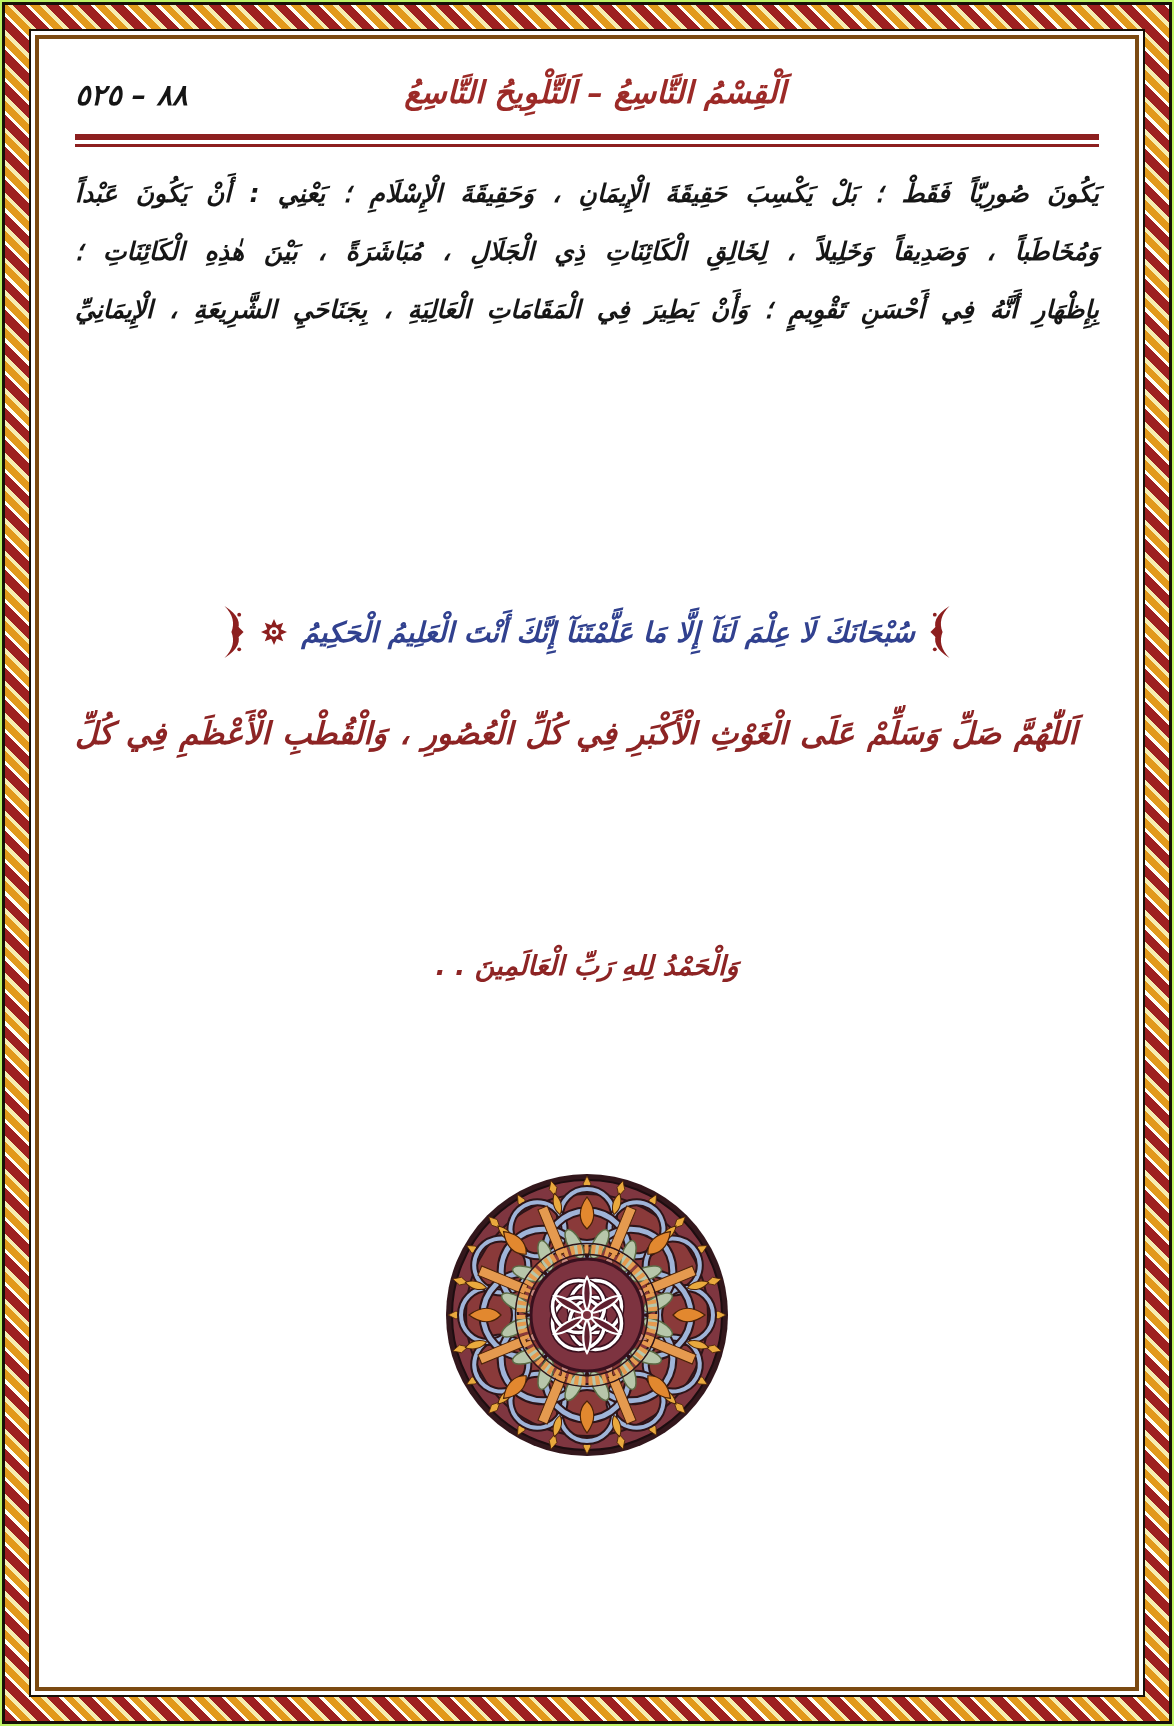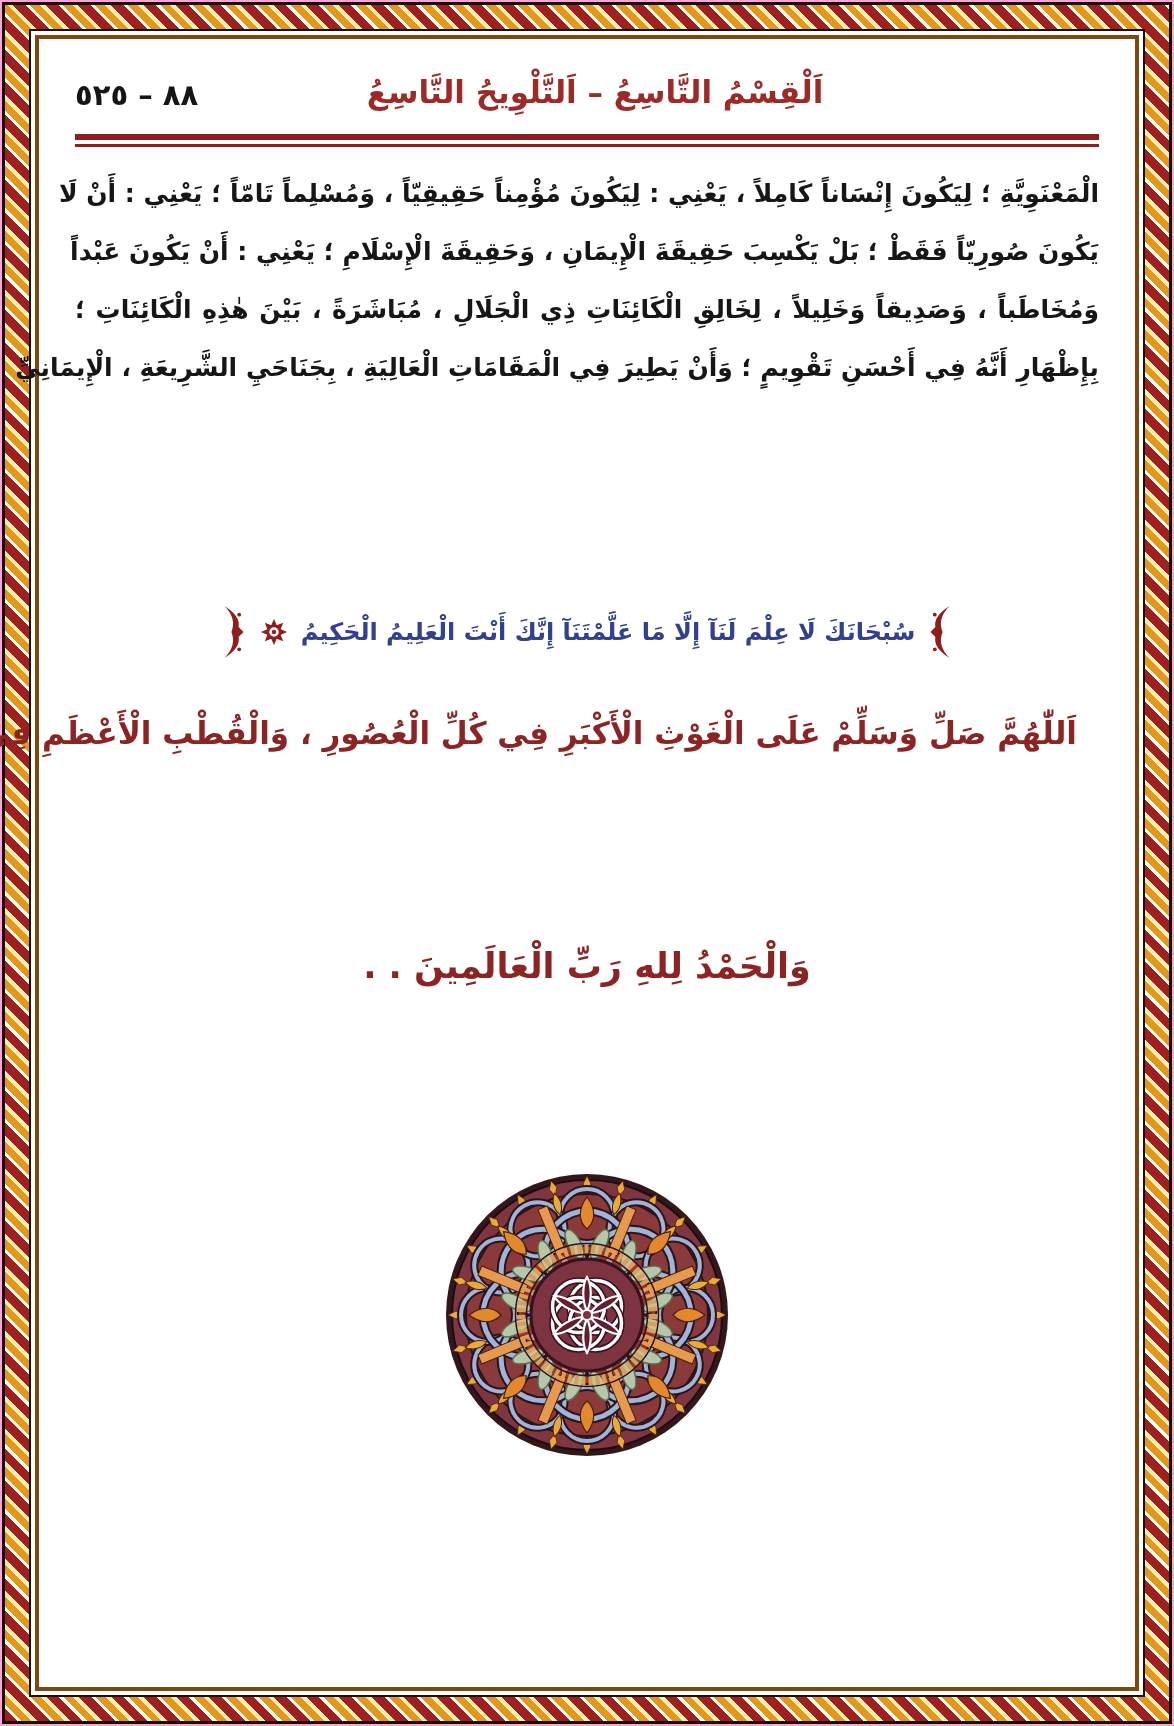--- a/index.html
+++ b/index.html
@@ -1,19 +1,20 @@
 <!DOCTYPE html>
 <html><head>
 <meta charset="utf-8">
 <style>
   * { margin:0; padding:0; box-sizing:border-box; }
   html,body { background:#ffffff; }
   .page-wrap {
-    position:relative; width:1174px; height:1726px; background:#f9a8d4; overflow:hidden;
+    position:relative; width:1174px; height:1726px; background:#bef264; overflow:hidden;
     font-family:"DejaVu Sans", sans-serif;
+    font-style:italic;
   }
   
   .frame-band {
     position:absolute; inset:2px; border:3px solid #171008;
     background: repeating-linear-gradient(45deg,
       #9e2020 0 9px, #fffef2 9px 12px, #e2991b 12px 19px, #f6edb0 19px 23px);
   }
   .frame-whitegap { position:absolute; inset:29px; border:2px solid #171008; background:#fff; }
   .frame-brownline { position:absolute; inset:35px; border:4px solid #7b4a12; background:#fff; }
   
@@ -31,52 +32,51 @@
   .rule2 { top:103px; height:3px; background:#8d1f1f; }
   .body-block { top:124px; }
   .body-line {
     height:58px; line-height:58px; font-size:25px; font-weight:bold; color:#161616;
     text-align:justify; text-align-last:justify; white-space:nowrap; overflow:visible;
   }
   .verse-row {
     position:absolute; left:34px; right:34px; top:553px; height:76px;
     display:flex; align-items:center; justify-content:center; gap:12px; direction:rtl;
   }
-  .verse-text { font-size:24px; font-weight:bold; color:#31418f; white-space:nowrap; }
+  .verse-text { font-size:28px; font-weight:bold; color:#31418f; white-space:nowrap; }
   .bracket-icon svg, .rosette-icon svg { display:block; }
   .prayer-block { top:656px; }
   .prayer-line {
     height:73px; line-height:73px; font-size:31px; font-weight:bold; color:#8d2424;
     text-align:justify; text-align-last:justify; white-space:nowrap;
   }
   .prayer-line.first { text-indent:22px; }
   .closing-line {
     top:895px; height:60px; line-height:60px; text-align:right; text-align-last:center;
-    font-size:35px; font-weight:bold; color:#8d2424;
+    font-size:27px; font-weight:bold; color:#8d2424;
   }
   .ornament { position:absolute; left:401px; top:1129px; width:290px; height:290px; }
 </style>
 </head>
 <body>
 
 <div class="page-wrap">
 
   <div class="frame-band"></div>
   <div class="frame-whitegap"></div>
   <div class="frame-brownline"></div>
 
   <div class="content">
 
     <div class="page-num">٨٨ – ٥٢٥</div>
     <div class="page-title">اَلْقِسْمُ التَّاسِعُ – اَلتَّلْوِيحُ التَّاسِعُ</div>
     <div class="tx rule1"></div>
     <div class="tx rule2"></div>
 
     <div class="tx body-block">
-      <div class="body-line">الْمَعْنَوِيَّةِ ؛ لِيَكُونَ إِنْسَاناً كَامِلاً ، يَعْنِي : لِيَكُونَ مُؤْمِناً حَقِيقِيّاً ، وَمُسْلِماً تَامّاً ؛ يَعْنِي : أَنْ لَا</div>
       <div class="body-line">يَكُونَ صُورِيّاً فَقَطْ ؛ بَلْ يَكْسِبَ حَقِيقَةَ الْإِيمَانِ ، وَحَقِيقَةَ الْإِسْلَامِ ؛ يَعْنِي : أَنْ يَكُونَ عَبْداً</div>
       <div class="body-line">وَمُخَاطَباً ، وَصَدِيقاً وَخَلِيلاً ، لِخَالِقِ الْكَائِنَاتِ ذِي الْجَلَالِ ، مُبَاشَرَةً ، بَيْنَ هٰذِهِ الْكَائِنَاتِ ؛</div>
       <div class="body-line">بِإِظْهَارِ أَنَّهُ فِي أَحْسَنِ تَقْوِيمٍ ؛ وَأَنْ يَطِيرَ فِي الْمَقَامَاتِ الْعَالِيَةِ ، بِجَنَاحَيِ الشَّرِيعَةِ ، الْإِيمَانِيِّ</div>
     </div>
 
     <div class="verse-row">
       <span class="bracket-icon">
         <svg width="26" height="58" viewBox="0 0 30 64">
           <path d="M26 2 C10 12 6 22 12 32 C6 42 10 52 26 62 C16 52 14 42 18 32 C14 22 16 12 26 2 Z" fill="#8d1f1f"></path>
           <path d="M4 32 l6 -6 6 6 -6 6 Z" fill="#8d1f1f"></path>

